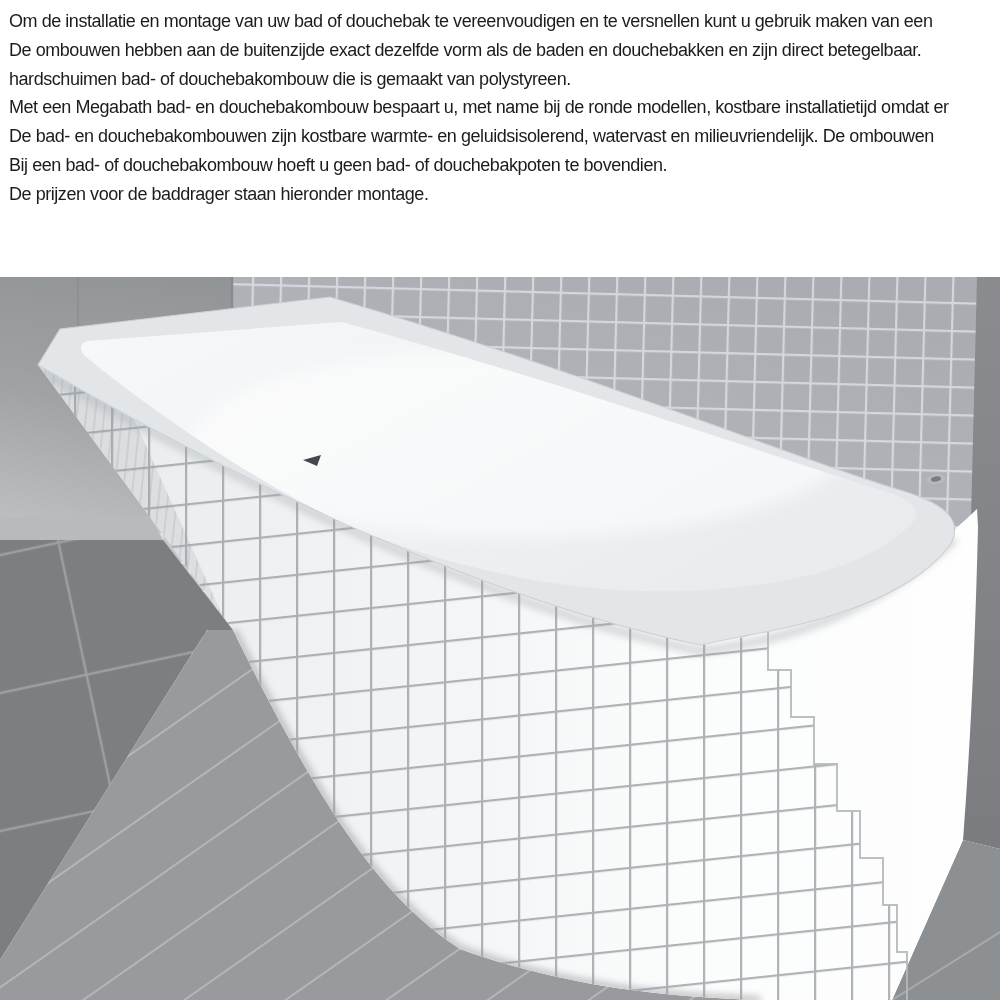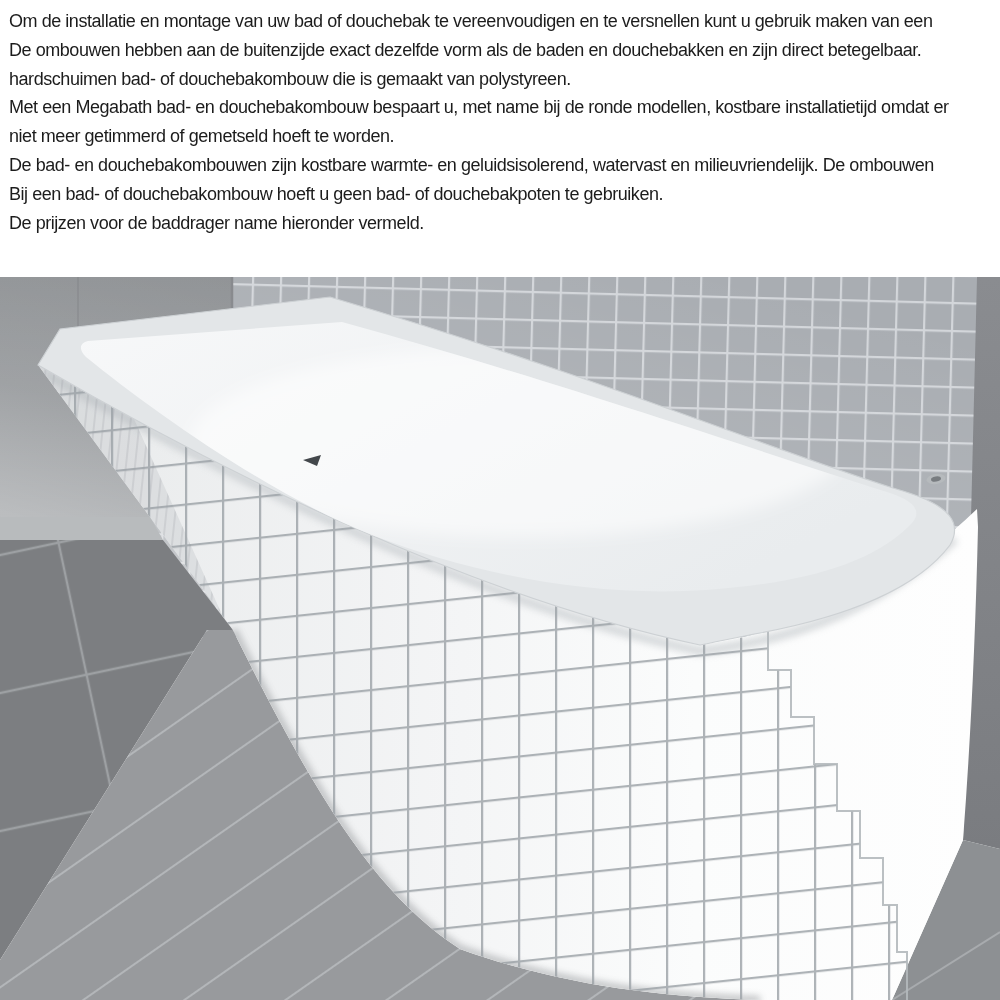--- a/index.html
+++ b/index.html
@@ -15,24 +15,23 @@
 </head>
 <body>
 
 <div class="page">
 
   <div class="intro" id="intro">
       <div class="text-line">Om de installatie en montage van uw bad of douchebak te vereenvoudigen en te versnellen kunt u gebruik maken van een</div>
       <div class="text-line">De ombouwen hebben aan de buitenzijde exact dezelfde vorm als de baden en douchebakken en zijn direct betegelbaar.</div>
       <div class="text-line">hardschuimen bad- of douchebakombouw die is gemaakt van polystyreen.</div>
       <div class="text-line">Met een Megabath bad- en douchebakombouw bespaart u, met name bij de ronde modellen, kostbare installatietijd omdat er</div>
-      <div class="text-line">niet meer getimmerd of gemetseld hoeft te worden.</div>
       <div class="text-line">De bad- en douchebakombouwen zijn kostbare warmte- en geluidsisolerend, watervast en milieuvriendelijk. De ombouwen</div>
-      <div class="text-line">Bij een bad- of douchebakombouw hoeft u geen bad- of douchebakpoten te gebruiken.</div>
-      <div class="text-line">De prijzen voor de baddrager name hieronder vermeld.</div>
+      <div class="text-line">Bij een bad- of douchebakombouw hoeft u geen bad- of douchebakpoten te bovendien.</div>
+      <div class="text-line">De prijzen voor de baddrager staan hieronder montage.</div>
     </div>
 
   <div class="photo-wrap" role="img" aria-label="Wit bad met Megabath badombouw, deels betegeld met witte mozaiektegels in trapsgewijs patroon, tegen grijze mozaiekwand op grijze tegelvloer">
     <svg width="1000" height="723" viewBox="0 0 1000 723">
       <defs>
         <pattern id="pat-wall" width="28" height="28" patternUnits="userSpaceOnUse" patternTransform="rotate(1.5)">
           <rect width="28" height="28" style="fill:var(--wall-mosaic,#a9adb2)"></rect>
           <path d="M0 1 H28 M1 0 V28" style="stroke:var(--wall-mosaic-grout,#d3d6da)" stroke-width="2.4" fill="none"></path>
         </pattern>
         <pattern id="pat-apron" width="37" height="41" patternUnits="userSpaceOnUse" patternTransform="skewY(-6)">

